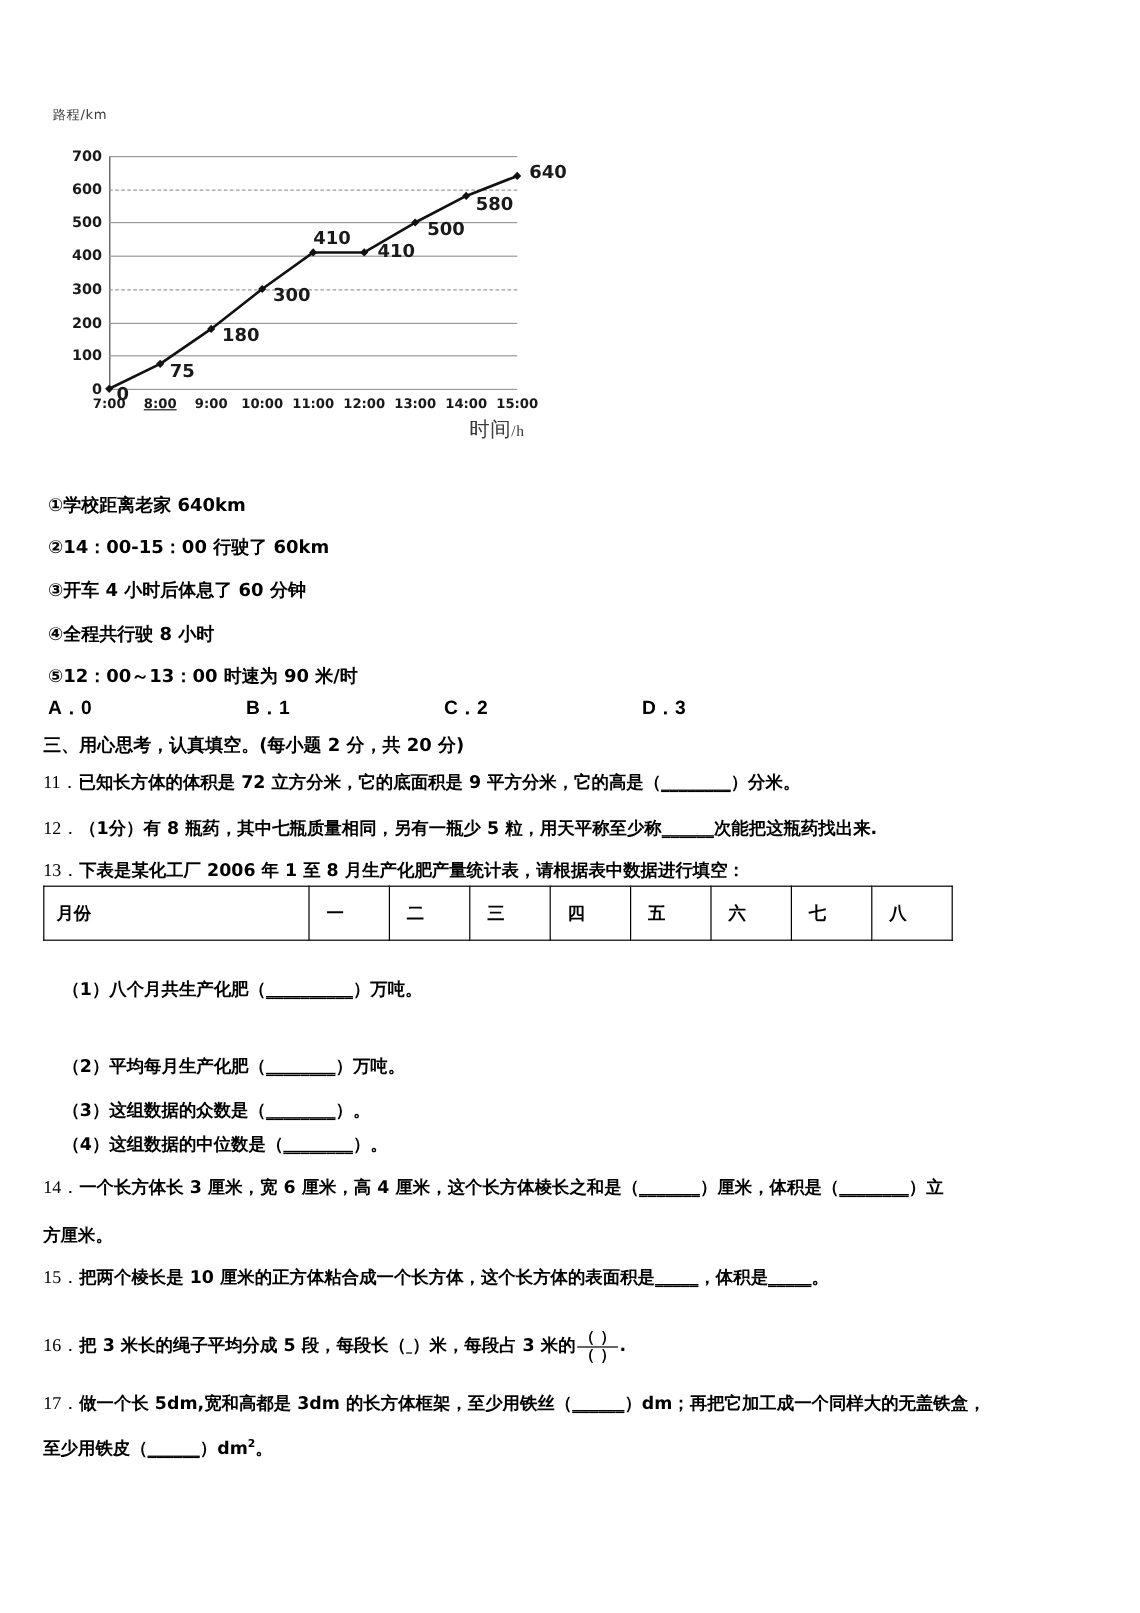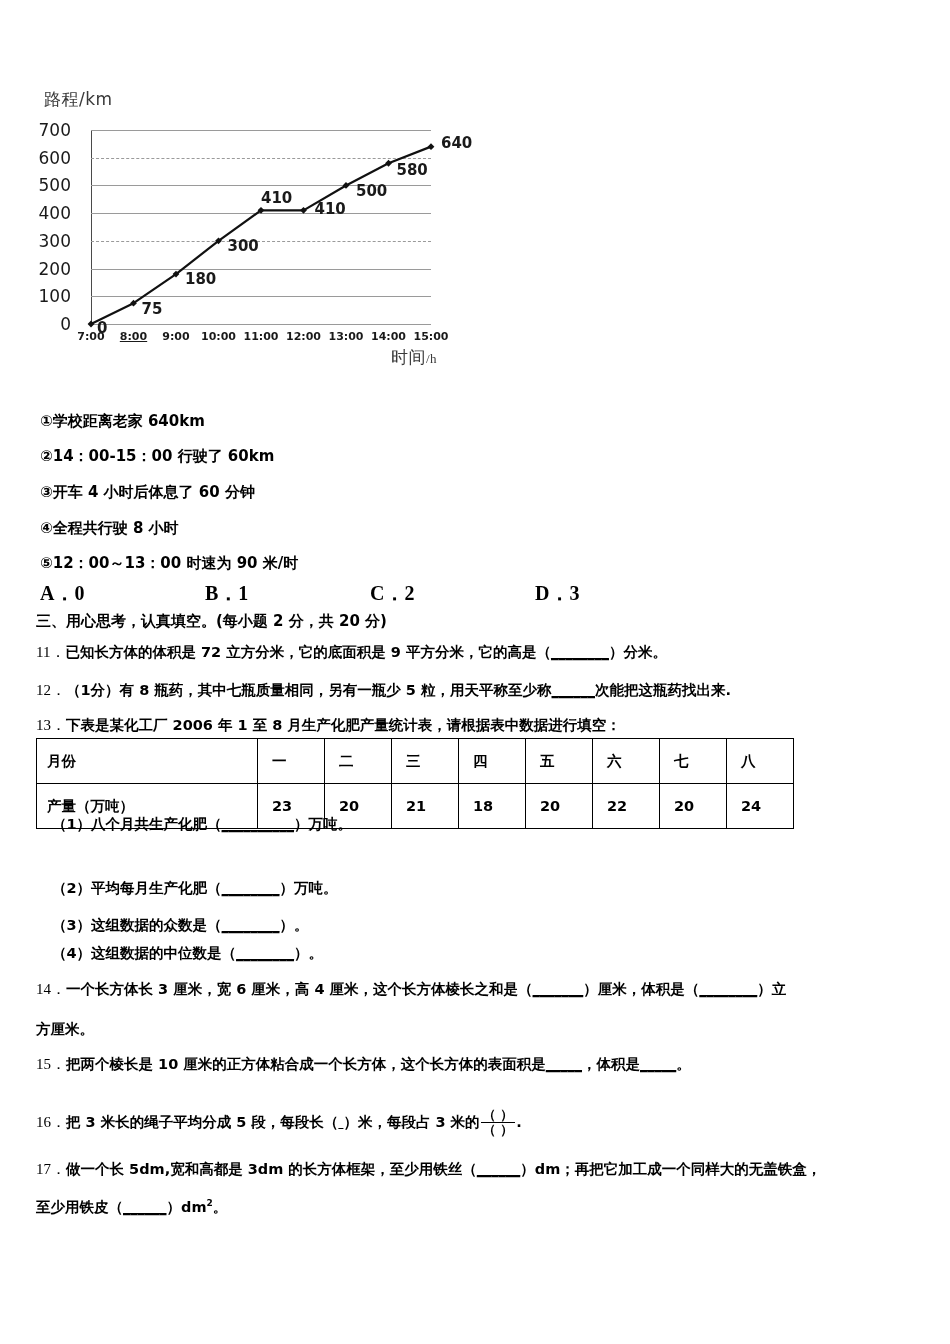--- a/index.html
+++ b/index.html
@@ -21,21 +21,21 @@
     position: absolute;
     left: 36px;
     top: 88px;
     width: 460px;
     height: 300px;
   }
   .y-axis-title {
     position: absolute;
     left: 8px;
     top: 0px;
-    font-size: 17px;
+    font-size: 11px;
     font-family: "DejaVu Sans", sans-serif;
     color: #3a3a3a;
     letter-spacing: 0.5px;
   }
   .x-axis-title {
     position: absolute;
     left: 355px;
     top: 258px;
     font-size: 17px;
     font-family: "DejaVu Sans", sans-serif;
@@ -67,24 +67,24 @@
     position: absolute;
     left: 0;
     top: 0;
     width: 0;
     height: 194px;
     border-left: 1px solid #4a4a4a;
   }
   .ytick {
     position: absolute;
     right: 100%;
-    margin-right: 20px;
+    margin-right: 6px;
     transform: translateY(-50%);
-    font-size: 17px;
-    font-weight: normal;
+    font-size: 12px;
+    font-weight: bold;
     font-family: "DejaVu Sans", sans-serif;
     white-space: nowrap;
     color: #1a1a1a;
   }
   .xtick {
     position: absolute;
     top: 200px;
     transform: translateX(-50%);
     font-size: 11px;
     font-weight: bold;
@@ -117,23 +117,23 @@
     color: #000;
   }
   .circnum { font-family: "DejaVu Sans", sans-serif; }
 
   .opt-row {
     position: absolute;
     left: 40px;
     top: 580px;
     width: 660px;
     display: flex;
-    font-size: 20px;
-    font-weight: bold;
-    font-family: Liberation Serif, serif;
+    font-size: 16px;
+    font-weight: bold;
+    font-family: Liberation Sans, sans-serif;
   }
   .opt { width: 25%; white-space: nowrap; }
 
   .sec-head {
     position: absolute;
     left: 36px;
     top: 612px;
     font-size: 15px;
     font-weight: bold;
     font-family: "DejaVu Sans", "Liberation Sans", sans-serif;
@@ -307,31 +307,20 @@
       <td class="label-cell">月份</td>
       <td class="mon-cell">一</td>
       <td class="mon-cell">二</td>
       <td class="mon-cell">三</td>
       <td class="mon-cell">四</td>
       <td class="mon-cell">五</td>
       <td class="mon-cell">六</td>
       <td class="mon-cell">七</td>
       <td class="mon-cell">八</td>
     </tr>
-    <tr>
-      <td class="label-cell">产量（万吨）</td>
-      <td class="val-cell">23</td>
-      <td class="val-cell">20</td>
-      <td class="val-cell">21</td>
-      <td class="val-cell">18</td>
-      <td class="val-cell">20</td>
-      <td class="val-cell">22</td>
-      <td class="val-cell">20</td>
-      <td class="val-cell">24</td>
-    </tr>
   </tbody>
 </table>
 
 <div id="q13-subs">
     <div class="sub-q" style="left: 52px; top: 815px;"><span>（1）八个月共生产化肥（</span><span class="blank">__________</span><span>）万吨。</span></div>
     <div class="sub-q" style="left: 52px; top: 879px;"><span>（2）平均每月生产化肥（</span><span class="blank">________</span><span>）万吨。</span></div>
     <div class="sub-q" style="left: 52px; top: 916px;"><span>（3）这组数据的众数是（</span><span class="blank">________</span><span>）。</span></div>
     <div class="sub-q" style="left: 52px; top: 944px; text-align: right;"><span>（4）这组数据的中位数是（</span><span class="blank">________</span><span>）。</span></div>
   </div>
 

